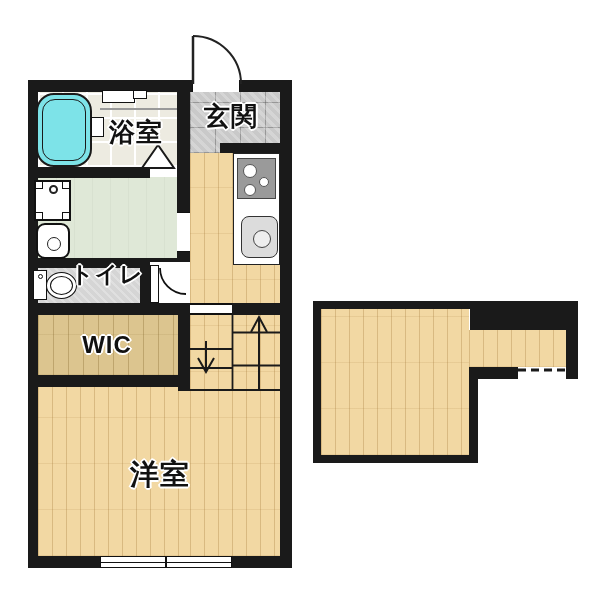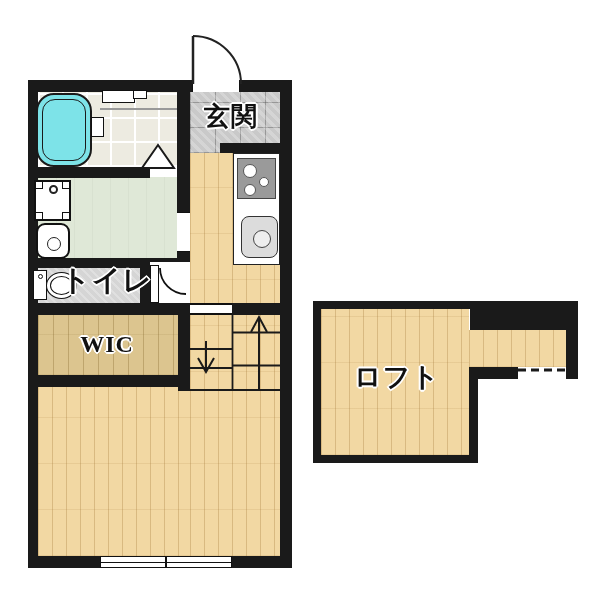--- a/index.html
+++ b/index.html
@@ -145,21 +145,22 @@
     </g>
     <g stroke="#1a1a1a" stroke-width="2" fill="none">
       <line x1="206" y1="341" x2="206" y2="370"></line>
       <polyline points="198,358 206,372 214,358"></polyline>
     </g>
 
     <line x1="518" y1="370" x2="566" y2="370" stroke="#1a1a1a" stroke-width="3" stroke-dasharray="8 5"></line>
   </svg>
 
   <div class="label" style="left:231px;top:117px;font-size:26px;">玄関</div>
-  <div class="label" style="left:107px;top:280px;font-size:29px;">トイレ</div>
-  <div class="label" style="left:107px;top:345px;font-size:24px;font-family:Liberation Serif, serif;">WIC</div>
+  <div class="label" style="left:136px;top:133px;font-size:26px;">浴室</div>
+  <div class="label" style="left:107px;top:274px;font-size:23px;">トイレ</div>
+  <div class="label" style="left:107px;top:345px;font-size:24px;">WIC</div>
   <div class="label" style="left:160px;top:474px;font-size:29px;">
+    <div>洋室</div>
   </div>
   <div class="label" style="left:397px;top:377px;font-size:27px;">
-    <div>ロフト</div>
   </div>
 
 </div>
 
 </body></html>

